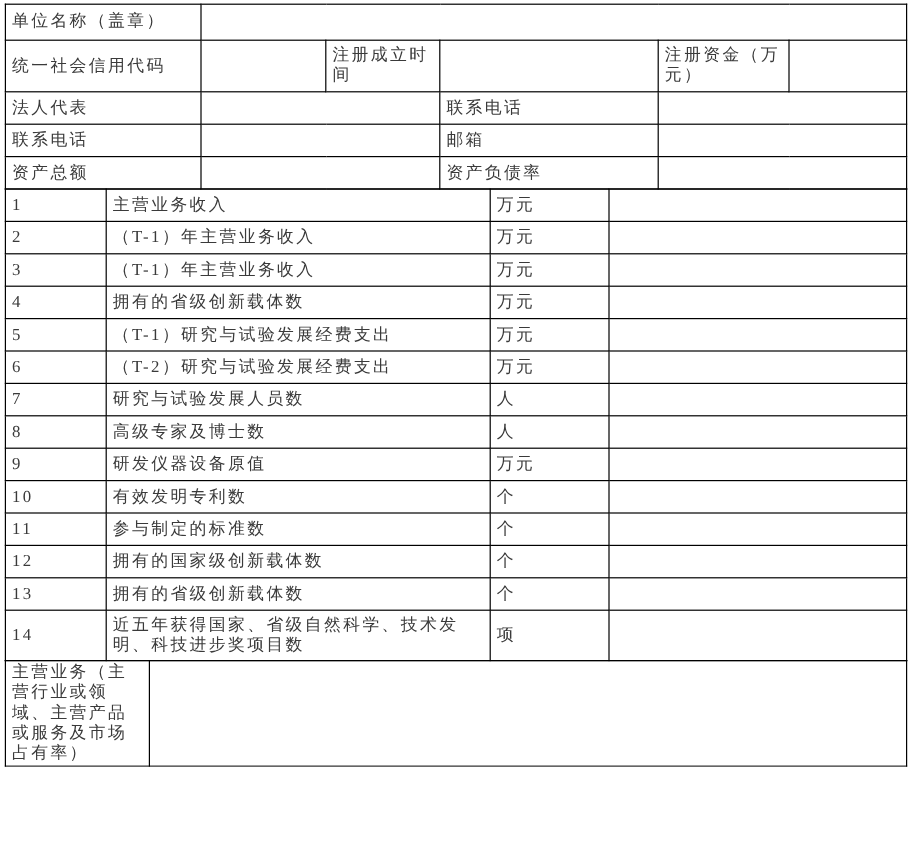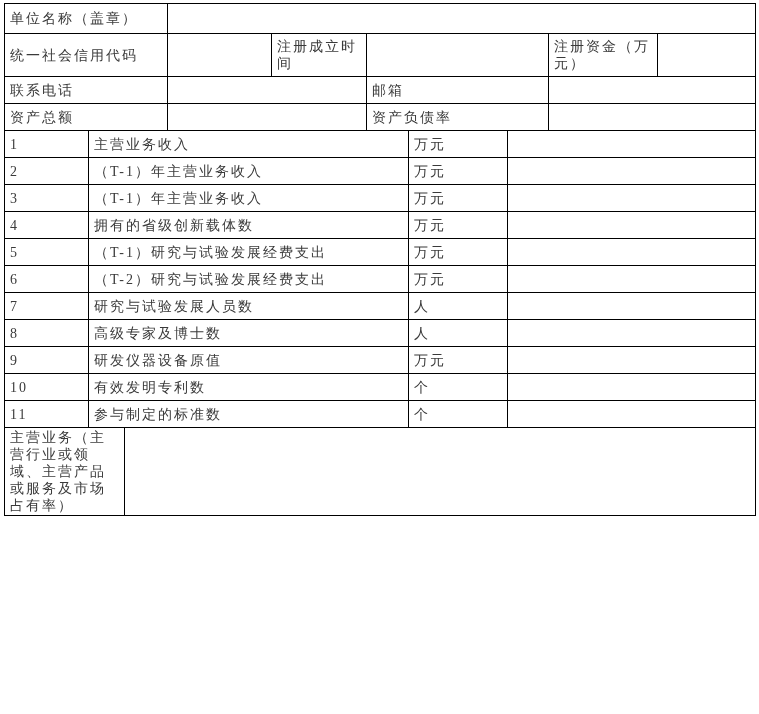--- a/index.html
+++ b/index.html
@@ -56,20 +56,26 @@
       <td>单位名称（盖章）</td>
       <td colspan="5"></td>
     </tr>
     <tr class="h43">
       <td>统一社会信用代码</td>
       <td></td>
       <td>注册成立时间</td>
       <td></td>
       <td>注册资金（万元）</td>
       <td></td>
+    </tr>
+    <tr class="h27">
+      <td>法人代表</td>
+      <td colspan="2"></td>
+      <td>联系电话</td>
+      <td colspan="2"></td>
     </tr>
     <tr class="h27">
       <td>联系电话</td>
       <td colspan="2"></td>
       <td>邮箱</td>
       <td colspan="2"></td>
     </tr>
     <tr class="h27">
       <td>资产总额</td>
       <td colspan="2"></td>
@@ -146,20 +152,38 @@
       <td>有效发明专利数</td>
       <td>个</td>
       <td></td>
     </tr>
     <tr class="h27">
       <td>11</td>
       <td>参与制定的标准数</td>
       <td>个</td>
       <td></td>
     </tr>
+    <tr class="h27">
+      <td>12</td>
+      <td>拥有的国家级创新载体数</td>
+      <td>个</td>
+      <td></td>
+    </tr>
+    <tr class="h27">
+      <td>13</td>
+      <td>拥有的省级创新载体数</td>
+      <td>个</td>
+      <td></td>
+    </tr>
+    <tr class="h42">
+      <td>14</td>
+      <td>近五年获得国家、省级自然科学、技术发明、科技进步奖项目数</td>
+      <td>项</td>
+      <td></td>
+    </tr>
   </tbody>
     </table>
 
   <table>
     <colgroup>
       <col style="width:120px">
         <col style="width:631px">
     </colgroup>
     <tbody>
         <tr class="h81">

